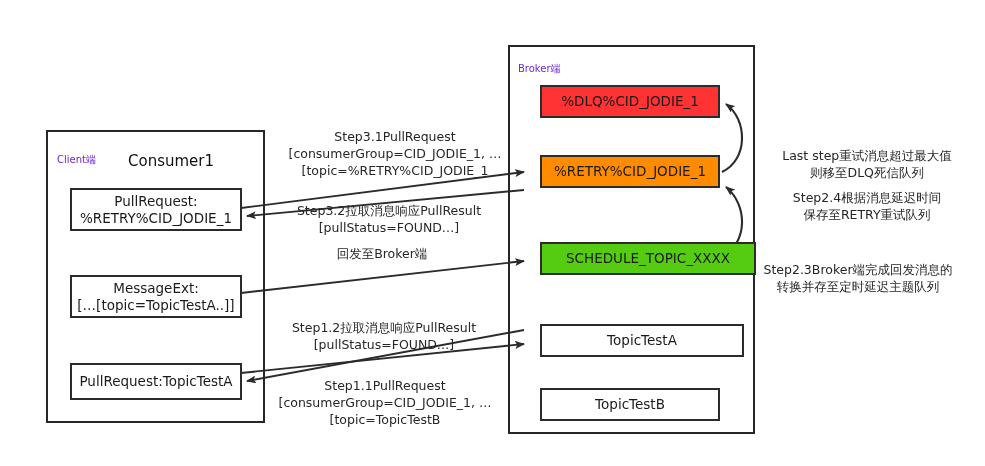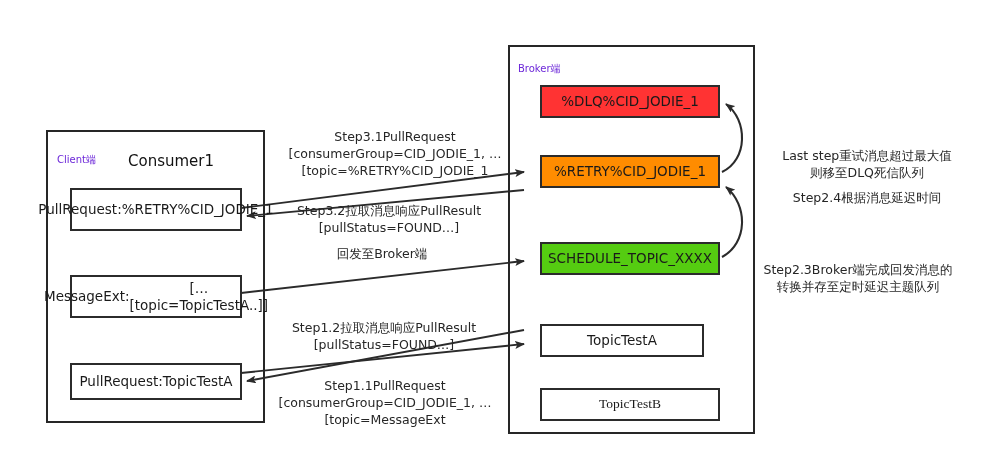--- a/index.html
+++ b/index.html
@@ -51,20 +51,21 @@
     align-items: center;
     justify-content: center;
     text-align: center;
     font-size: 13.5px;
     color: #1a1a1a;
     line-height: 1.25;
     background: #ffffff;
   }
   .node .l1, .node .l2 { display: block; }
   .node-stack {
+    flex-direction: column;
   }
   .edge-label {
     position: absolute;
     font-size: 12.5px;
     color: #262626;
     text-align: center;
     line-height: 1.35;
     white-space: nowrap;
   }
   .edge-label span { display: block; }
@@ -118,29 +119,29 @@
   <div class="container-title" style="left:518px; top:52px;">Broker端</div>
 
   <div class="node" style="left:540px; top:85px; width:180px; height:33px; background:#FF3333;">
     <span>%DLQ%CID_JODIE_1</span>
   </div>
 
   <div class="node" style="left:540px; top:155px; width:180px; height:33px; background:#FF8C00;">
     <span>%RETRY%CID_JODIE_1</span>
   </div>
 
-  <div class="node" style="left:540px; top:242px; width:180px; height:33px; background:#55CC11;">
+  <div class="node" style="left:540px; top:242px; width:216px; height:33px; background:#55CC11;">
     <span>SCHEDULE_TOPIC_XXXX</span>
   </div>
 
-  <div class="node" style="left:540px; top:324px; width:164px; height:33px; background:#ffffff;">
+  <div class="node" style="left:540px; top:324px; width:204px; height:33px; background:#ffffff;">
     <span>TopicTestA</span>
   </div>
 
-  <div class="node" style="left:540px; top:388px; width:180px; height:33px; background:#ffffff;font-family:Liberation Serif, serif;">
+  <div class="node" style="left:540px; top:388px; width:180px; height:33px; background:#ffffff;">
     <span>TopicTestB</span>
   </div>
 
   <div class="edge-label" style="left:280px; top:129px; width:230px;">
     <span>Step3.1PullRequest</span>
     <span>[consumerGroup=CID_JODIE_1, …</span>
     <span>[topic=%RETRY%CID_JODIE_1</span>
   </div>
 
   <div class="edge-label" style="left:278px; top:203px; width:222px;">
@@ -153,30 +154,31 @@
   </div>
 
   <div class="edge-label" style="left:272px; top:320px; width:224px;">
     <span>Step1.2拉取消息响应PullResult</span>
     <span>[pullStatus=FOUND…]</span>
   </div>
 
   <div class="edge-label" style="left:270px; top:378px; width:230px;">
     <span>Step1.1PullRequest</span>
     <span>[consumerGroup=CID_JODIE_1, …</span>
-    <span>[topic=MessageExt</span>
+    <span>[topic=TopicTestB</span>
   </div>
 
   <div class="edge-label" style="left:758px; top:108px; width:218px;margin-top:40px;">
     <span>Last step重试消息超过最大值</span>
     <span>则移至DLQ死信队列</span>
   </div>
 
   <div class="edge-label" style="left:758px; top:190px; width:218px;">
     <span>Step2.4根据消息延迟时间</span>
+    <span>保存至RETRY重试队列</span>
   </div>
 
   <div class="edge-label" style="left:744px; top:262px; width:228px;">
     <span>Step2.3Broker端完成回发消息的</span>
     <span>转换并存至定时延迟主题队列</span>
   </div>
 
 </div>
 
 </body></html>

